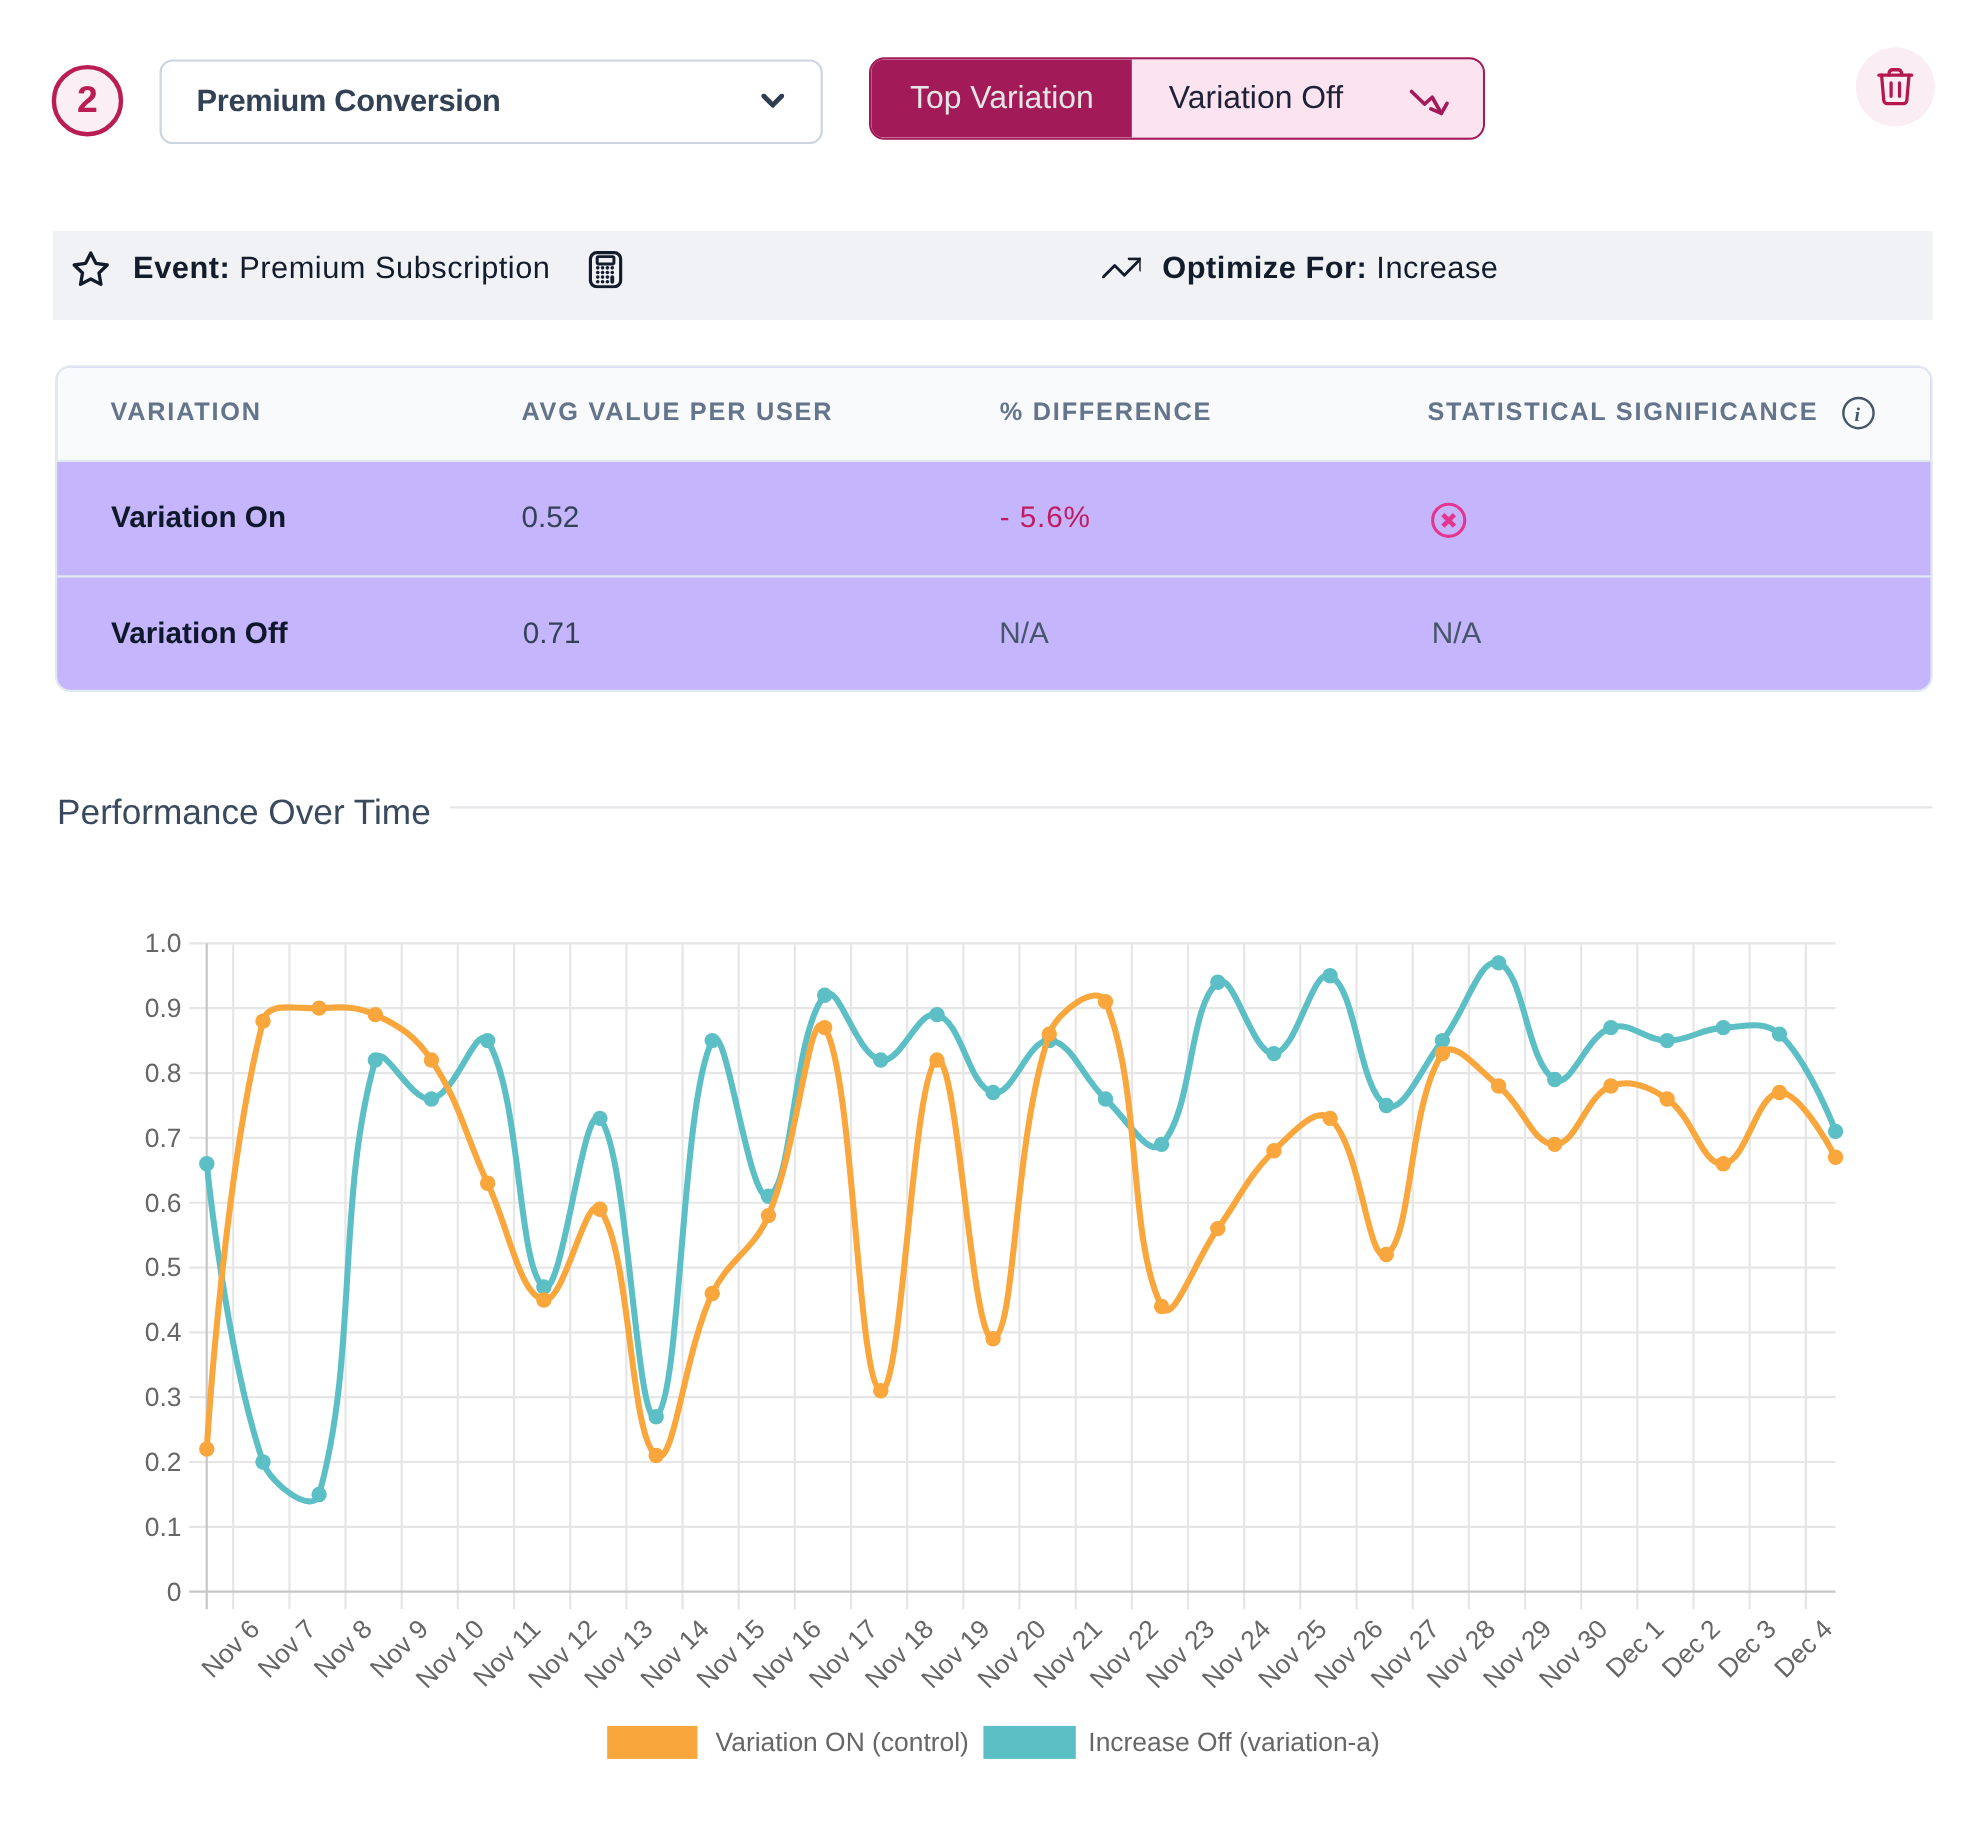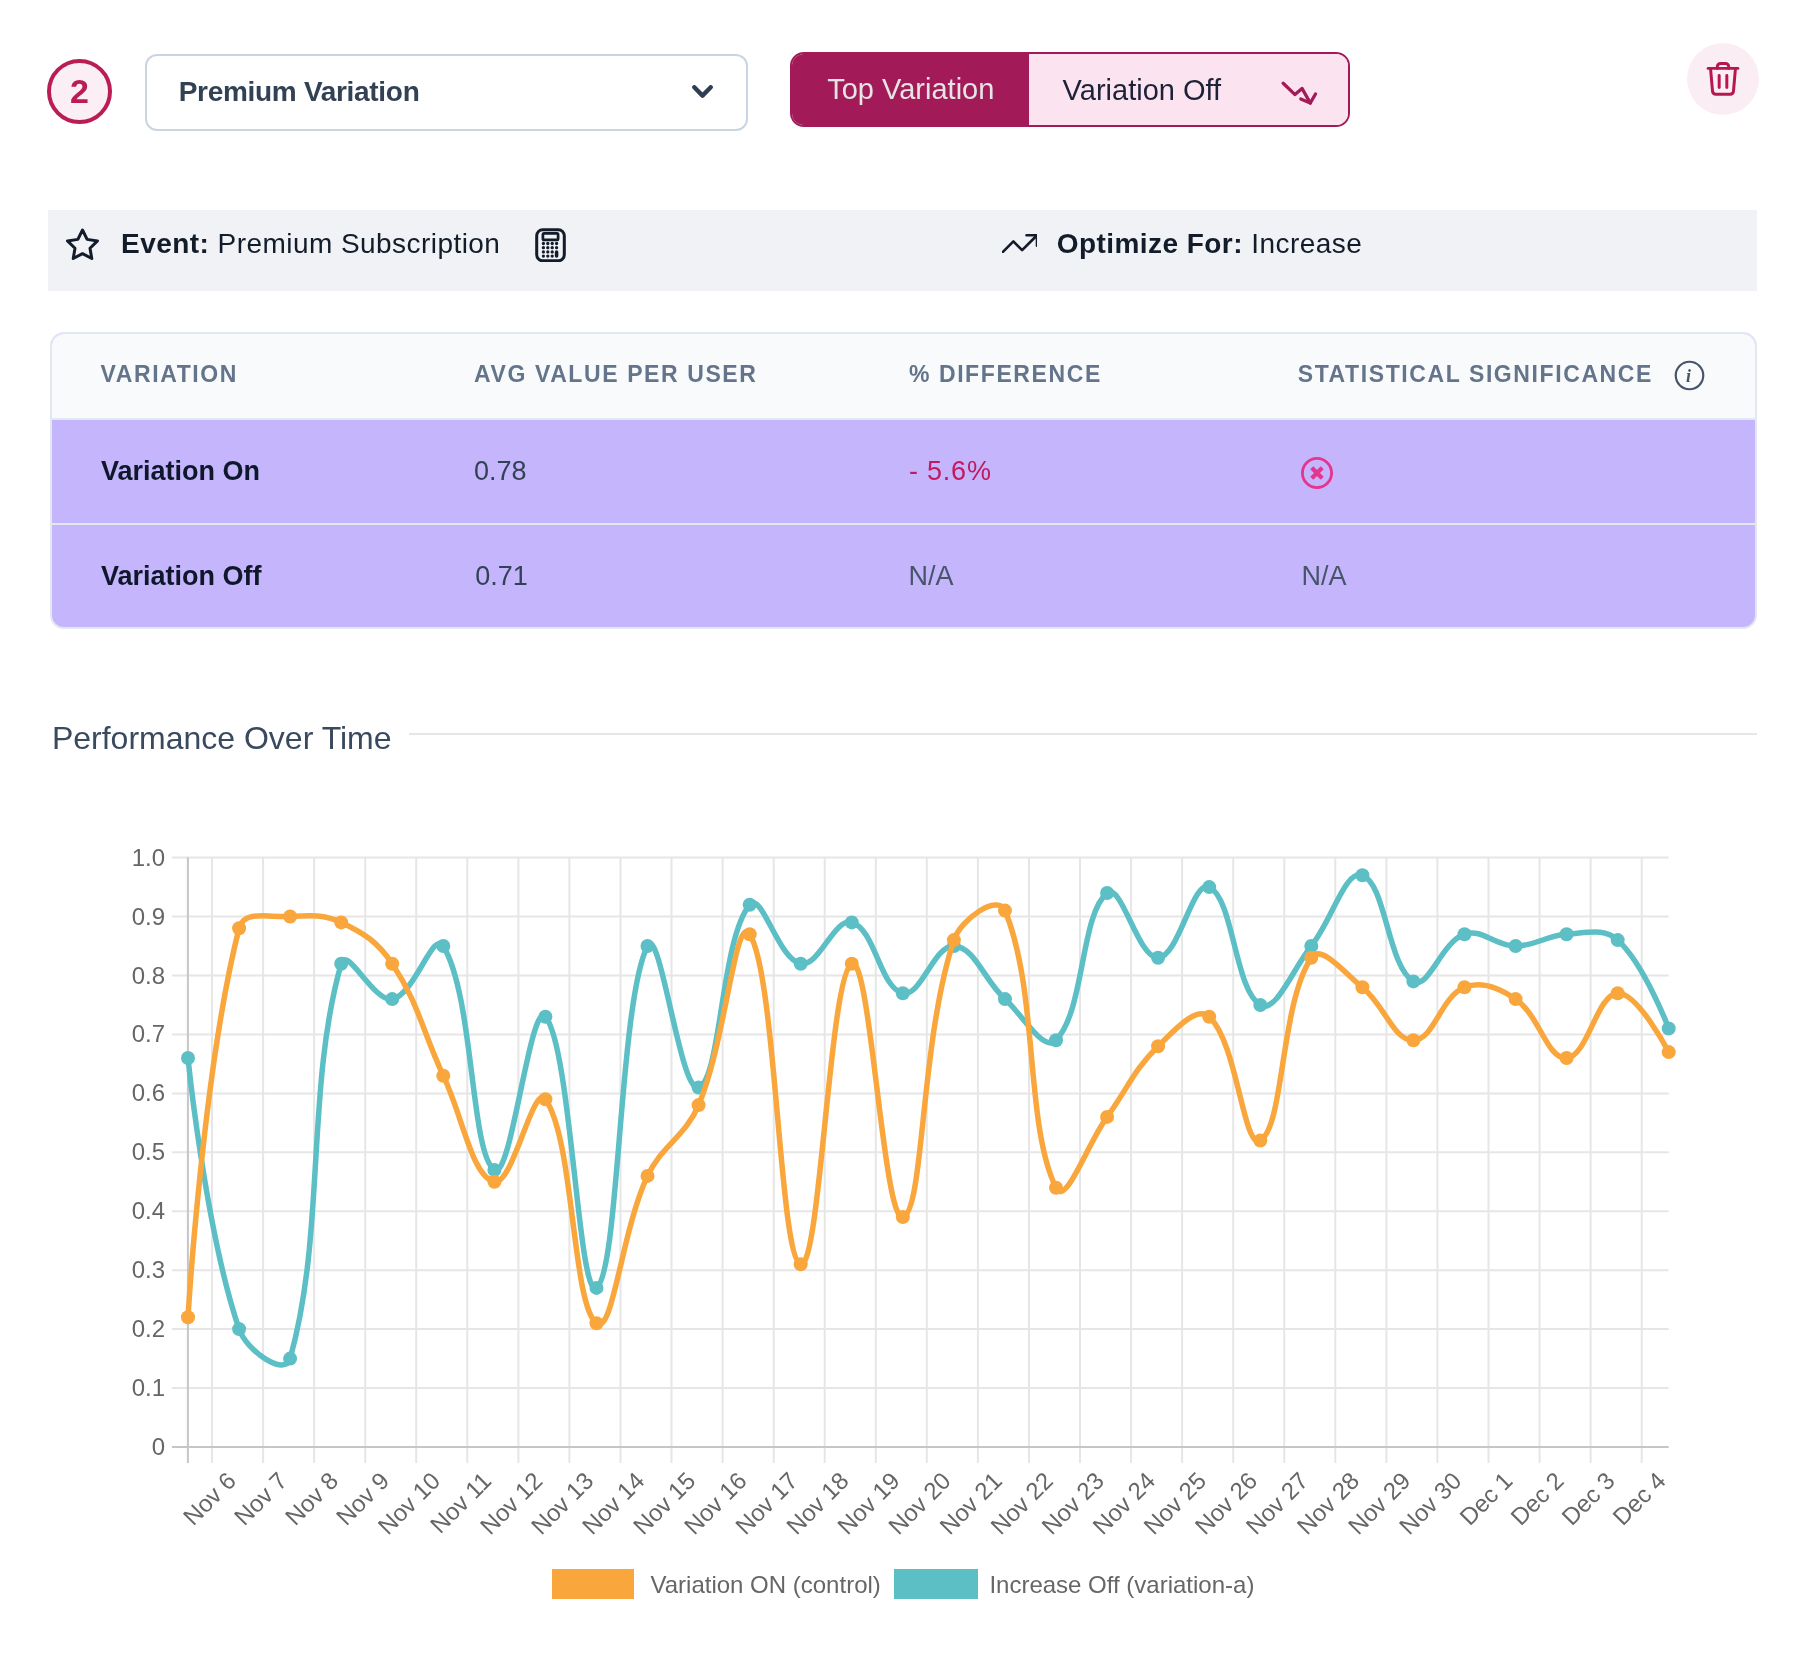--- a/index.html
+++ b/index.html
@@ -210,21 +210,21 @@
       <circle cx="1515.6" cy="999.1" r="7"></circle>
       <circle cx="1566.6" cy="1058.0" r="7"></circle>
       <circle cx="1617.7" cy="993.2" r="7"></circle>
       <circle cx="1668.7" cy="1052.1" r="7"></circle>
     </g>
 </svg>
 
 <div class="abs badge">2</div>
 
 <div class="abs dropdown">
-  <span class="txt">Premium Variation</span>
+  <span class="txt">Premium Conversion</span>
   <svg width="21" height="14" viewBox="0 0 21 14">
       <path d="M2.3 2.3 L10.5 10.6 L18.7 2.3" fill="none" stroke="#2f3e50" stroke-width="4.4" stroke-linecap="round" stroke-linejoin="round"></path>
     </svg>
 </div>
 
 <div class="abs toggle">
   <div class="seg1">Top Variation</div>
   <div class="seg2">
       <span>Variation Off</span>
     <svg width="38" height="26" viewBox="0 0 38 26">
@@ -284,21 +284,21 @@
     <span style="left:422.3px">AVG VALUE PER USER</span>
     <span style="left:857.2px">% DIFFERENCE</span>
     <span style="left:1246px">STATISTICAL SIGNIFICANCE</span>
     <svg style="position:absolute;left:1621px;top:25px" width="33" height="33" viewBox="0 0 24 24" fill="none" stroke="#475569" stroke-width="1.6">
         <circle cx="12" cy="12" r="10"></circle>
         <text x="12" y="17" text-anchor="middle" font-size="13" font-style="italic" font-weight="700" fill="#475569" stroke="none" font-family="Liberation Serif, serif">i</text>
       </svg>
   </div>
   <div class="trow">
     <span class="rowname" style="left:49.3px">Variation On</span>
-    <span style="left:422.3px">0.78</span>
+    <span style="left:422.3px">0.52</span>
     <span class="pink" style="left:857.2px">- 5.6%</span>
     <svg style="position:absolute;left:1248.6px;top:36.4px" width="34" height="34" viewBox="0 0 24 24" fill="none" stroke="#e5368f" stroke-width="2">
         <circle cx="12" cy="12" r="10.3"></circle>
         <path d="M8.3 8.3l7.4 7.4M15.7 8.3l-7.4 7.4" stroke-width="3"></path>
       </svg>
   </div>
   <div class="trow">
     <span class="rowname" style="left:49.3px">Variation Off</span>
     <span style="left:423.5px">0.71</span>
     <span class="muted" style="left:856.8px">N/A</span>

